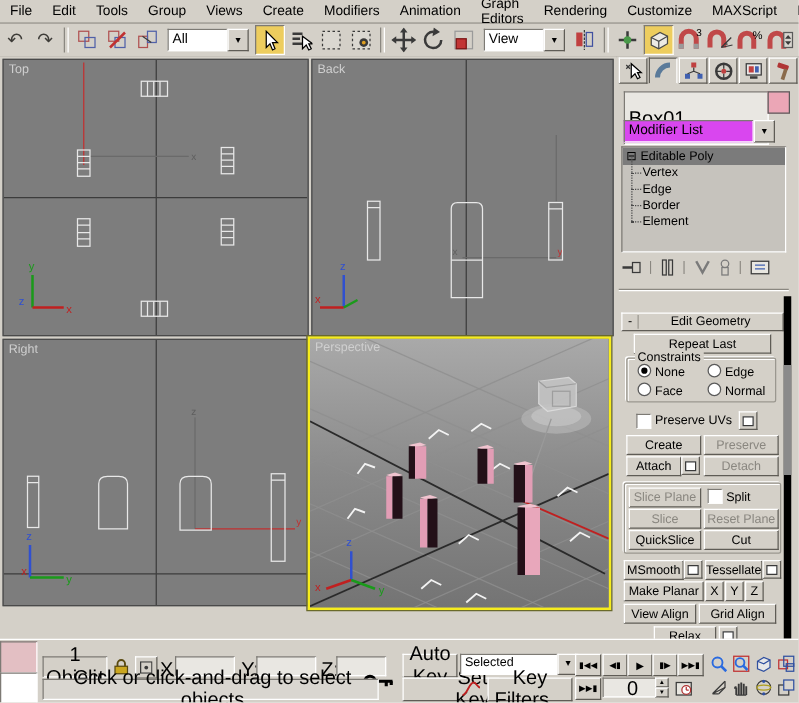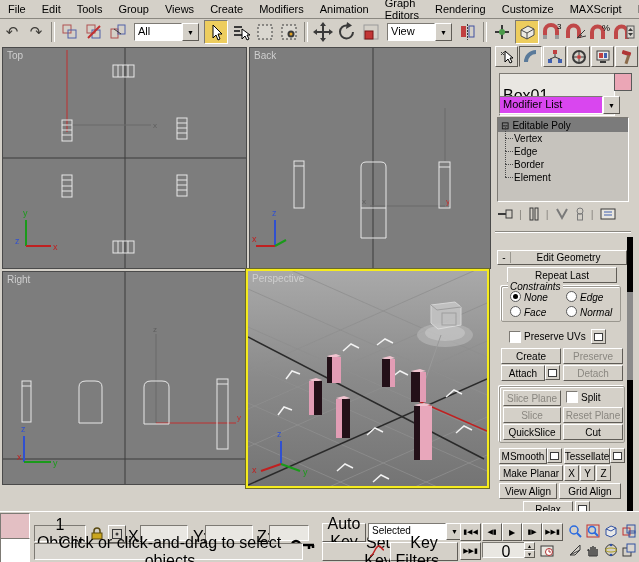--- a/index.html
+++ b/index.html
@@ -546,21 +546,21 @@
 
     <div style="position:absolute;left:2px;top:186px;width:136px;border-top:1px solid #8a8780;border-bottom:1px solid #fff;"></div>
 
     <div class="rollhead">
       <span class="minus">-</span>
       <span class="ttl">Edit Geometry</span>
     </div>
 
     <div class="rbtn" style="left:14px;top:222px;width:108px;">Repeat Last</div>
 
-    <div class="fieldset" style="left:8px;top:241px;width:118px;height:34px;font-style:italic;">
+    <div class="fieldset" style="left:8px;top:241px;width:118px;height:34px;">
       <span class="legend">Constraints</span>
       <div style="position:absolute;left:8px;top:4px;"><span class="radio on"></span><span>None</span></div>
       <div style="position:absolute;left:64px;top:4px;"><span class="radio"></span><span>Edge</span></div>
       <div style="position:absolute;left:8px;top:19px;"><span class="radio"></span><span>Face</span></div>
       <div style="position:absolute;left:64px;top:19px;"><span class="radio"></span><span>Normal</span></div>
     </div>
 
     <div style="position:absolute;left:16px;top:284px;font-size:10px;display:flex;align-items:center;">
       <span class="checkbox"></span>
         <span>Preserve UVs</span>

